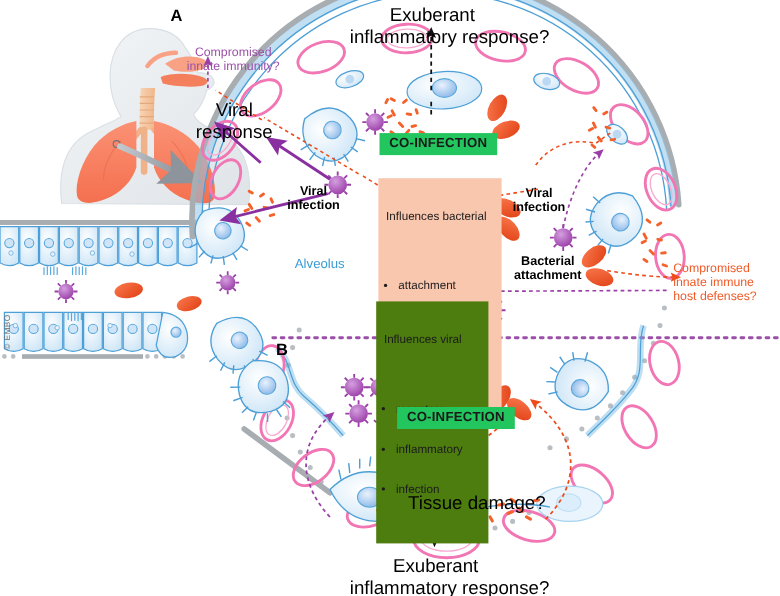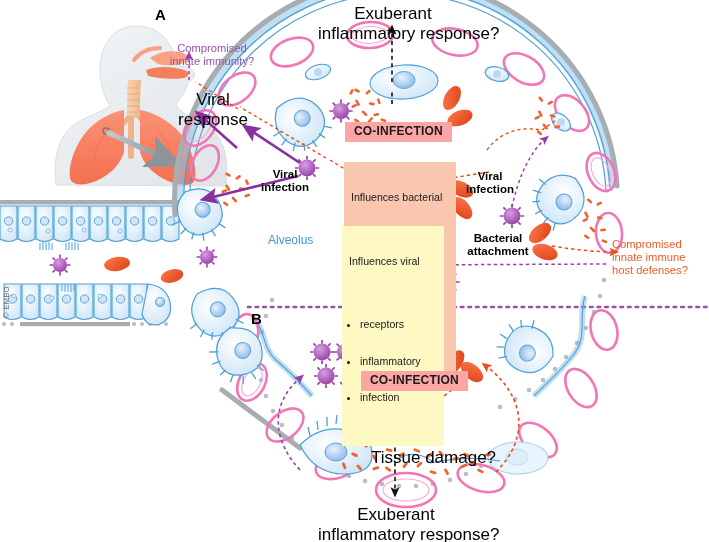--- a/index.html
+++ b/index.html
@@ -20,24 +20,24 @@
   .purple{color:#9b4fa8;font-size:11.2px;}
   .orange{color:#ef5a28;font-size:11.2px;}
   .blue{color:#3b9bd4;font-size:12px;}
   .boxtxt{color:#1b1b1b;font-size:10.6px;}
   .boxtxt ul{margin:2px 0 0 0;padding-left:11px;list-style:disc;}
   .boxtxt li{margin:0;padding:0;}
   .center{text-align:center;}
 
   .coinf{
     font-weight:bold;font-size:12px;color:#1a1a1a;letter-spacing:.2px;
-    background:#fca5a5;padding:3px 9px 3px 9px;display:inline-block;
+    background:#22c55e;padding:3px 9px 3px 9px;display:inline-block;
   }
   .box-salmon{background:#f9c6ae;padding:5px 7px 6px 7px;}
-  .box-lav{background:#fef9c3;padding:5px 7px 6px 7px;}
+  .box-lav{background:#4d7c0f;padding:5px 7px 6px 7px;margin-top:48px;}
 
   .emboCR{
     position:absolute;left:2px;top:318px;
     font-size:7.5px;color:#6d6d6d;letter-spacing:.4px;
     transform:rotate(-90deg);transform-origin:left top;
     white-space:nowrap;
   }
 </style>
 </head>
 <body>

